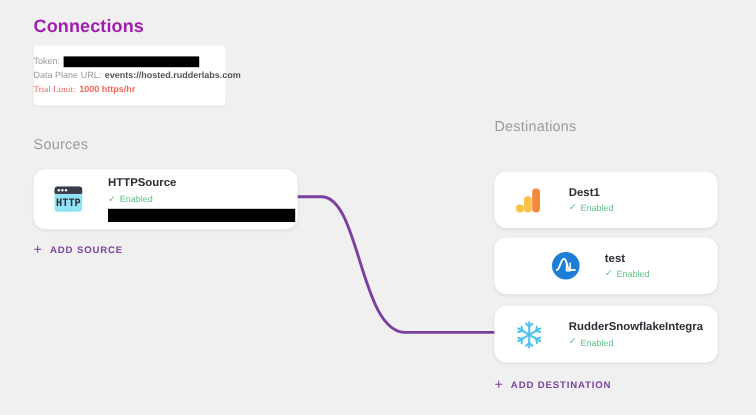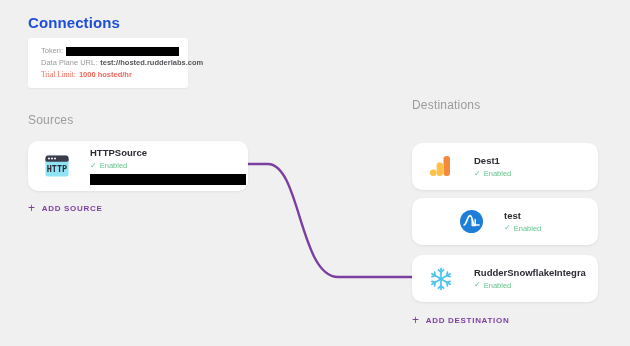--- a/index.html
+++ b/index.html
@@ -14,33 +14,33 @@
     -webkit-font-smoothing: antialiased;
   }
 
   
   .page-title {
     position: absolute;
     left: 28px;
     top: 14px;
     font-size: 15px;
     font-weight: 600;
-    color: #1d4ed8;
+    color: #a21caf;
     letter-spacing: 0.1px;
   }
 
   
   .info-card {
     position: absolute;
     left: 28px;
     top: 38px;
     width: 160px;
     background: #ffffff;
     border-radius: 3px;
-    padding: 7px 9px 7px 13px;
+    padding: 7px 9px 7px 0;
     box-shadow: 0 1px 2px rgba(0,0,0,0.05);
   }
   .info-row {
     font-size: 7.5px;
     color: #9a9a9a;
     line-height: 12px;
     white-space: nowrap;
     display: flex;
     align-items: center;
   }
@@ -89,21 +89,21 @@
     width: 220px;
     height: 50px;
     align-items: center;
   }
   .dest-card {
     left: 412px;
     width: 186px;
     height: 47px;
     align-items: center;
   }
-  .dest-card-0 { top: 143px; align-items: flex-end; }
+  .dest-card-0 { top: 143px; }
   .dest-card-1 { top: 198px; padding-left: 42px; }
   .dest-card-2 { top: 255px; }
 
   .card-icon {
     width: 26px;
     height: 26px;
     flex: 0 0 26px;
     margin-left: 4px;
     margin-right: 20px;
     display: flex;
@@ -174,25 +174,25 @@
 
 <div class="page-title">Connections</div>
 
 <div class="info-card">
   <div class="info-row">
     <span class="label">Token:</span>
     <span class="redact-bar"></span>
   </div>
   <div class="info-row">
     <span class="label">Data Plane URL:</span>
-    <span class="value">test://hosted.rudderlabs.com</span>
+    <span class="value">events://hosted.rudderlabs.com</span>
   </div>
   <div class="info-row trial-row">
     <span class="label">Trial Limit:</span>
-    <span class="value">1000 hosted/hr</span>
+    <span class="value">1000 https/hr</span>
   </div>
 </div>
 
 <div class="col-heading heading-sources">Sources</div>
 <div class="col-heading heading-destinations">Destinations</div>
 
 <svg class="connector-layer" viewBox="0 0 630 346">
   <path d="M 248 164 L 268 164 C 300 164 300 277 338 277 C 370 277 392 277 412 277" fill="none" stroke="#7b3fa0" stroke-width="2.4" stroke-linecap="round"></path>
 </svg>
 

